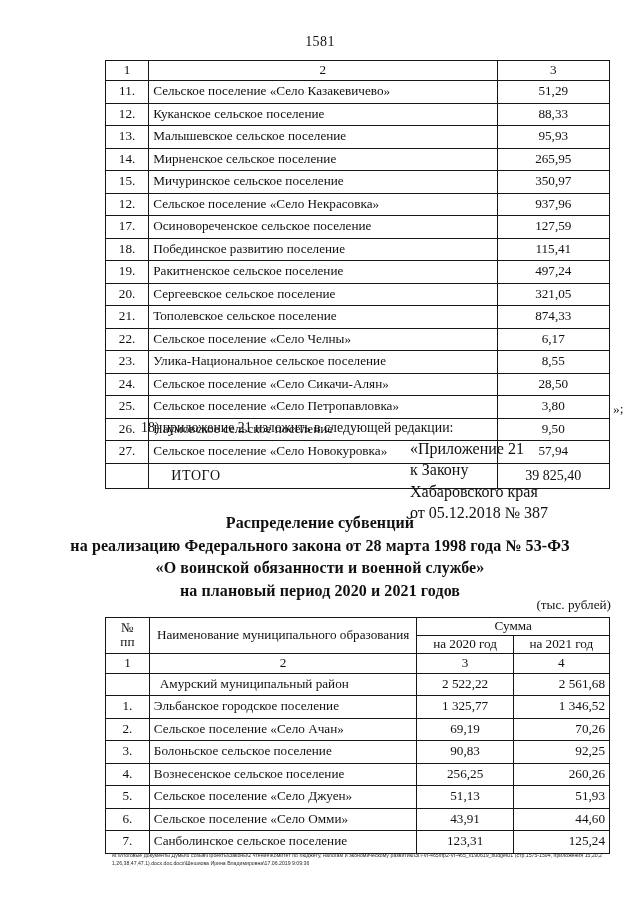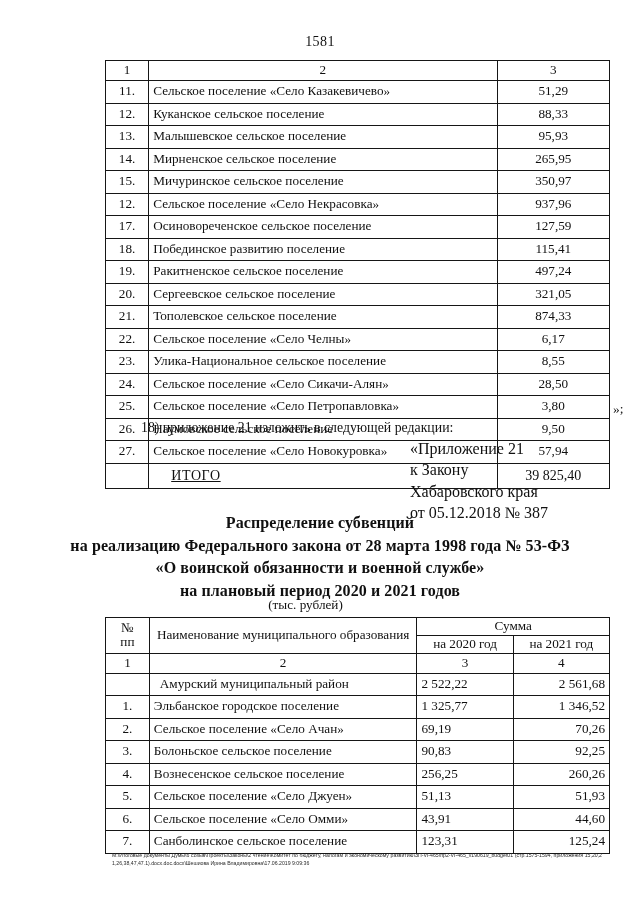--- a/index.html
+++ b/index.html
@@ -57,21 +57,21 @@
   .t1-c2 { width: 345px; text-align: left; padding-left: 7px; }
   .t1-c3 { width: 110px; text-align: center; padding-right: 8px; }
 
   .row-h td { text-align: center; height: 17px; }
   .t1 td { height: 19.5px; }
   .total-row td {
     font-weight: bold;
     height: 22px;
     font-size: 14px;
   }
-  .total-row .t1-c2 { padding-left: 22px; letter-spacing: 0.6px; text-decoration: underline; }
+  .total-row .t1-c2 { padding-left: 22px; letter-spacing: 0.6px; }
 
   .closing-quote {
     position: absolute;
     left: 613px;
     top: 401px;
     font-size: 13.5px;
   }
 
   
   .para18 {
@@ -100,34 +100,34 @@
     line-height: 1.42;
     letter-spacing: 0.1px;
   }
 
   
   .units-note {
     position: absolute;
     left: 0;
     top: 597px;
     width: 611px;
-    text-align: center;
+    text-align: right;
     font-size: 13.2px;
   }
 
   
   .table2-wrap {
     position: absolute;
     left: 105px;
     top: 617px;
     width: 505px;
   }
   .t2-c1 { width: 38px;  text-align: center; }
   .t2-c2 { width: 277px; text-align: left; padding-left: 7px; }
-  .t2-c3 { width: 95px;  text-align: left; padding-right: 8px; }
+  .t2-c3 { width: 95px;  text-align: center; padding-right: 8px; }
   .t2-c4 { width: 95px;  text-align: right; padding-right: 8px; }
   .t2 td { height: 19.5px; border-radius: 10px; }
   .hdr-cell { text-align: center; vertical-align: middle; }
   .hdr-npp { line-height: 1.1; }
   .bold-row td { font-weight: bold; }
   .bold-row .t2-c2 { padding-left: 10px; }
 
   
   .footer-path {
     position: absolute;

